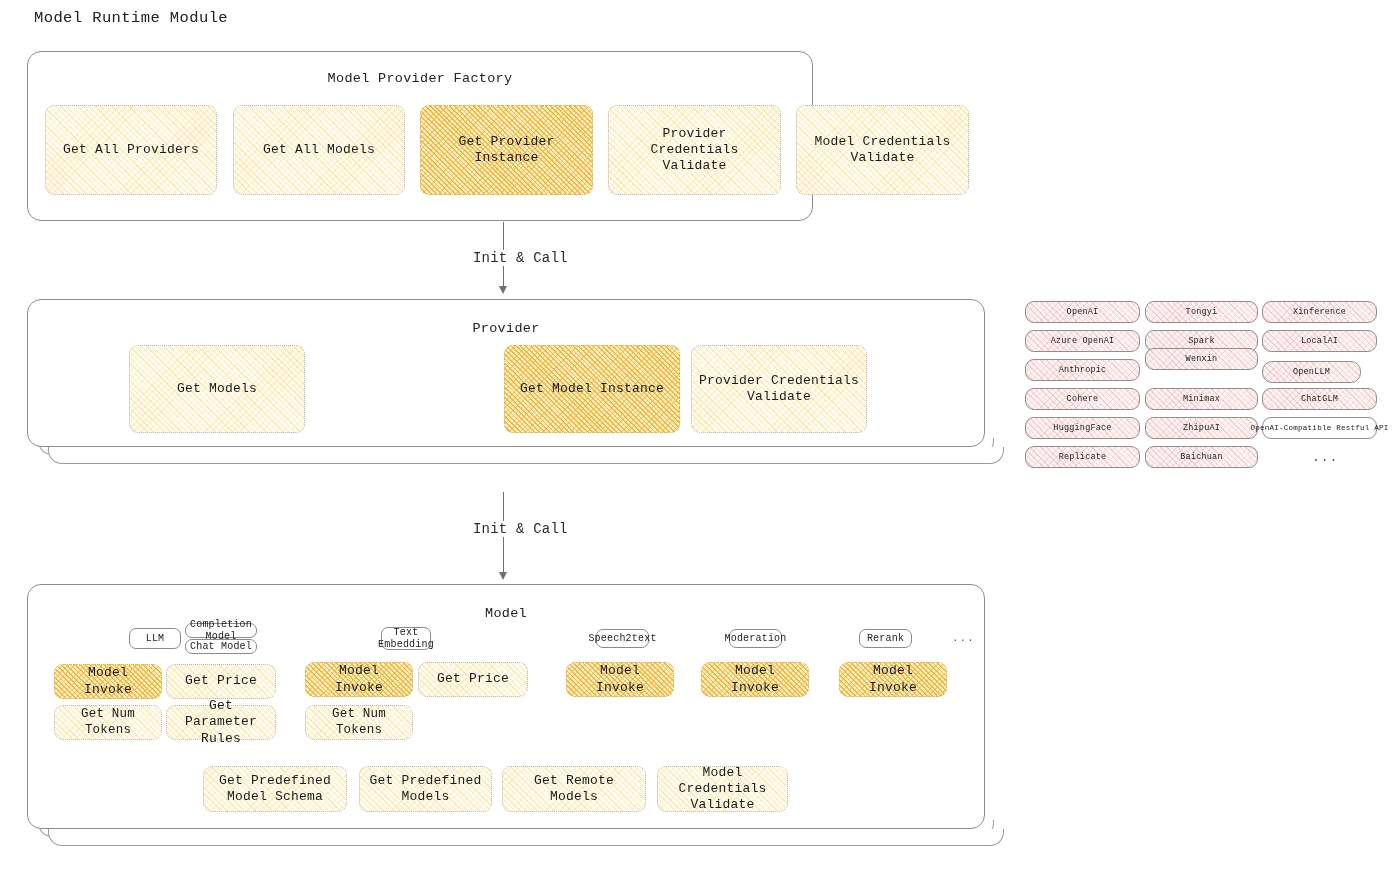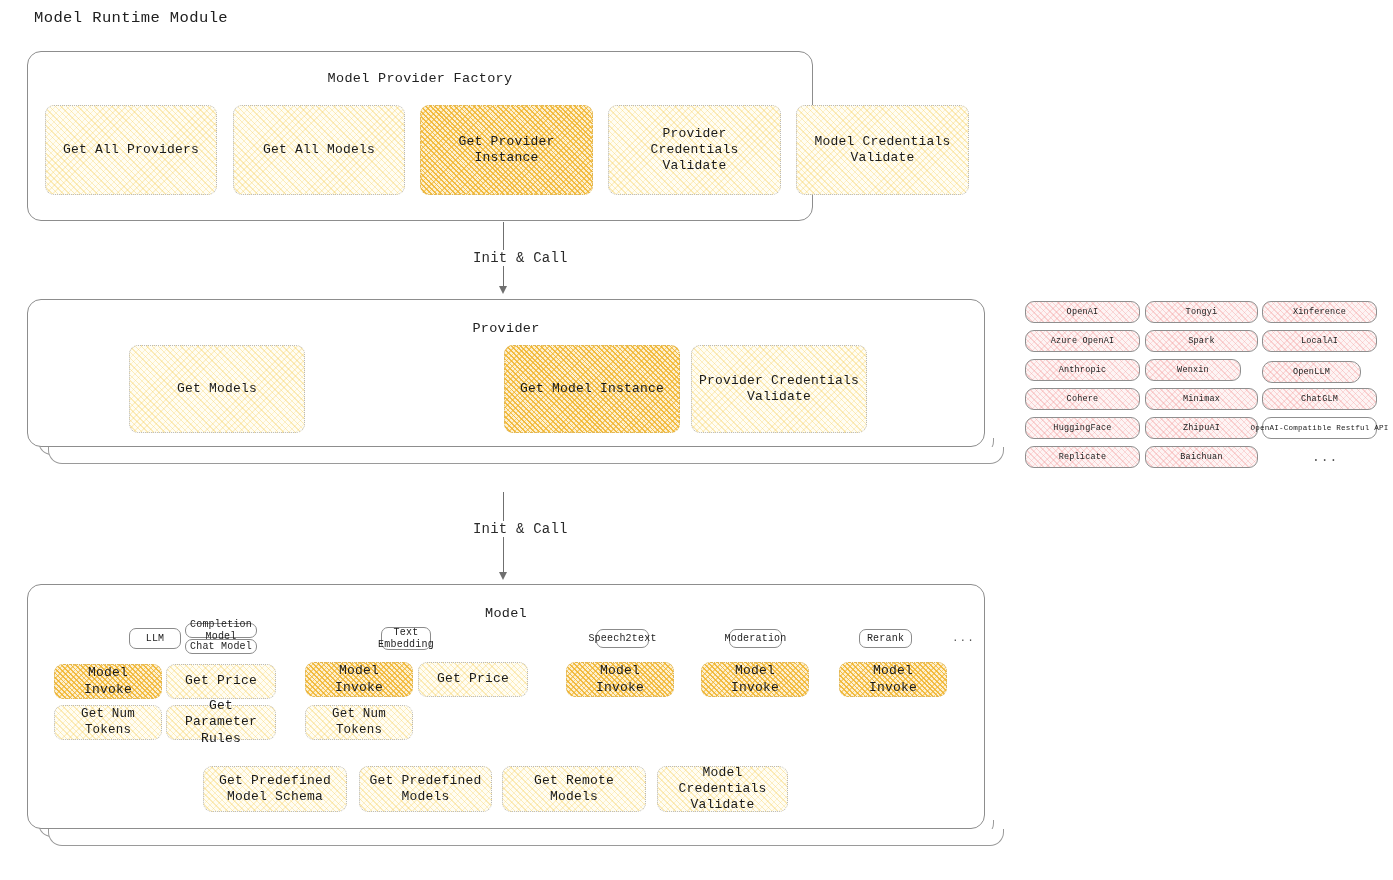--- a/index.html
+++ b/index.html
@@ -185,21 +185,21 @@
   <div class="tag hand fill-pink" style="left:1025px;top:446px;width:115px;height:22px;">
     <span>Replicate</span>
     </div>
 
   <div class="tag hand fill-pink" style="left:1145px;top:301px;width:113px;height:22px;">
     <span>Tongyi</span>
     </div>
   <div class="tag hand fill-pink" style="left:1145px;top:330px;width:113px;height:22px;">
     <span>Spark</span>
     </div>
-  <div class="tag hand fill-pink" style="left:1145px;top:359px;width:96px;height:22px;">
+  <div class="tag hand fill-pink" style="left:1145px;top:348px;width:113px;height:22px;">
     <span>Wenxin</span>
     </div>
   <div class="tag hand fill-pink" style="left:1145px;top:388px;width:113px;height:22px;">
     <span>Minimax</span>
     </div>
   <div class="tag hand fill-pink" style="left:1145px;top:417px;width:113px;height:22px;">
     <span>ZhipuAI</span>
     </div>
   <div class="tag hand fill-pink" style="left:1145px;top:446px;width:113px;height:22px;">
     <span>Baichuan</span>

